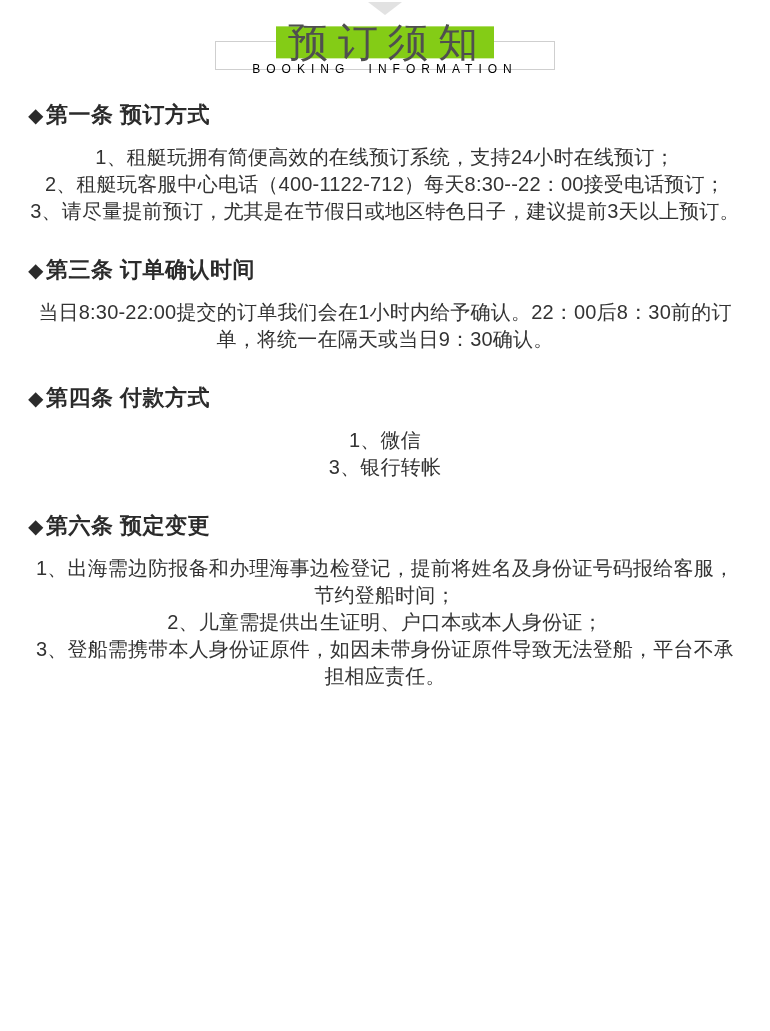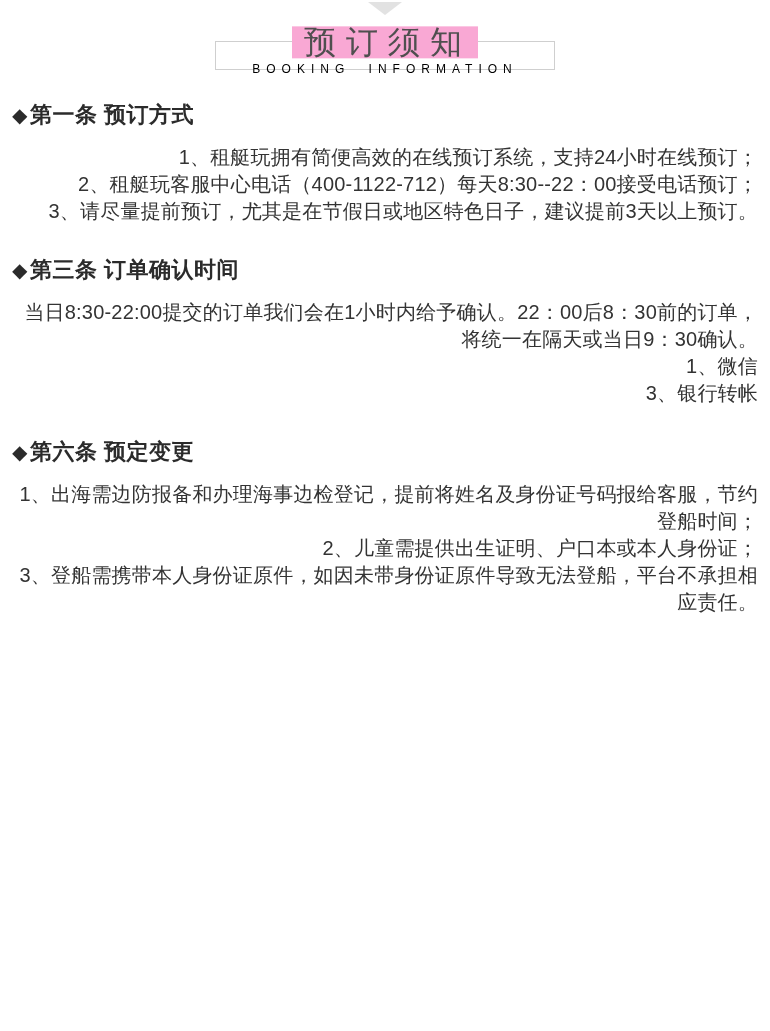--- a/index.html
+++ b/index.html
@@ -25,61 +25,61 @@
     width: 338px;
     height: 27px;
     margin: 26px auto 0 auto;
     border: 1px solid #cfcfcf;
     box-sizing: content-box;
   }
   .cn-title {
     position: absolute;
     left: 50%; top: 1px;
     transform: translate(-50%, -52%);
-    background: #f9a8d4;
+    background: #84cc16;
     padding: 0 6px 0 12px;
-    font-size: 32px;
+    font-size: 40px;
     line-height: 32px;
     letter-spacing: 10px;
     color: #4f4f4f;
     white-space: nowrap;
     font-weight: 400;
   }
   .en-title {
     position: absolute;
     left: 50%; bottom: 0;
     transform: translate(-50%, 50%);
     font-size: 12px;
     line-height: 14px;
     letter-spacing: 6px;
     word-spacing: 9px;
     color: #000000;
     white-space: nowrap;
     font-weight: 400;
   }
 
   
-  .sec { margin: 0; }
+  .sec { margin: 16px; }
   .sec-title {
     margin: 26px 0 14px 0;
     font-size: 22px;
     line-height: 30px;
     font-weight: 700;
     color: #2b2b2b;
     letter-spacing: 0.5px;
   }
   .sec-title:first-of-type { margin-top: 30px; }
   .diamond { font-size: 20px; margin-right: 2px; }
   .item, .para {
     margin: 0;
     font-size: 20px;
     line-height: 27px;
     color: #333333;
     letter-spacing: 0.2px;
-    text-align: right;
+    text-align: center;
   }
 </style>
 </head>
 <body>
 
 <div class="page">
 
   <div class="triangle"></div>
   <div class="title-box">
     <div class="cn-title">预订须知</div>
@@ -93,20 +93,21 @@
     <p class="item">3、请尽量提前预订，尤其是在节假日或地区特色日子，建议提前3天以上预订。</p>
   </div>
 
 
   <div class="sec">
     <h2 class="sec-title"><span class="diamond">◆</span><span>第三条 订单确认时间</span></h2>
     <p class="para">当日8:30-22:00提交的订单我们会在1小时内给予确认。22：00后8：30前的订单，将统一在隔天或当日9：30确认。</p>
   </div>
 
   <div class="sec">
+    <h2 class="sec-title"><span class="diamond">◆</span><span>第四条 付款方式</span></h2>
     <p class="item">1、微信</p>
     <p class="item">3、银行转帐</p>
   </div>
 
 
   <div class="sec">
     <h2 class="sec-title"><span class="diamond">◆</span><span>第六条 预定变更</span></h2>
     <p class="item">1、出海需边防报备和办理海事边检登记，提前将姓名及身份证号码报给客服，节约登船时间；</p>
     <p class="item">2、儿童需提供出生证明、户口本或本人身份证；</p>
     <p class="item">3、登船需携带本人身份证原件，如因未带身份证原件导致无法登船，平台不承担相应责任。</p>

